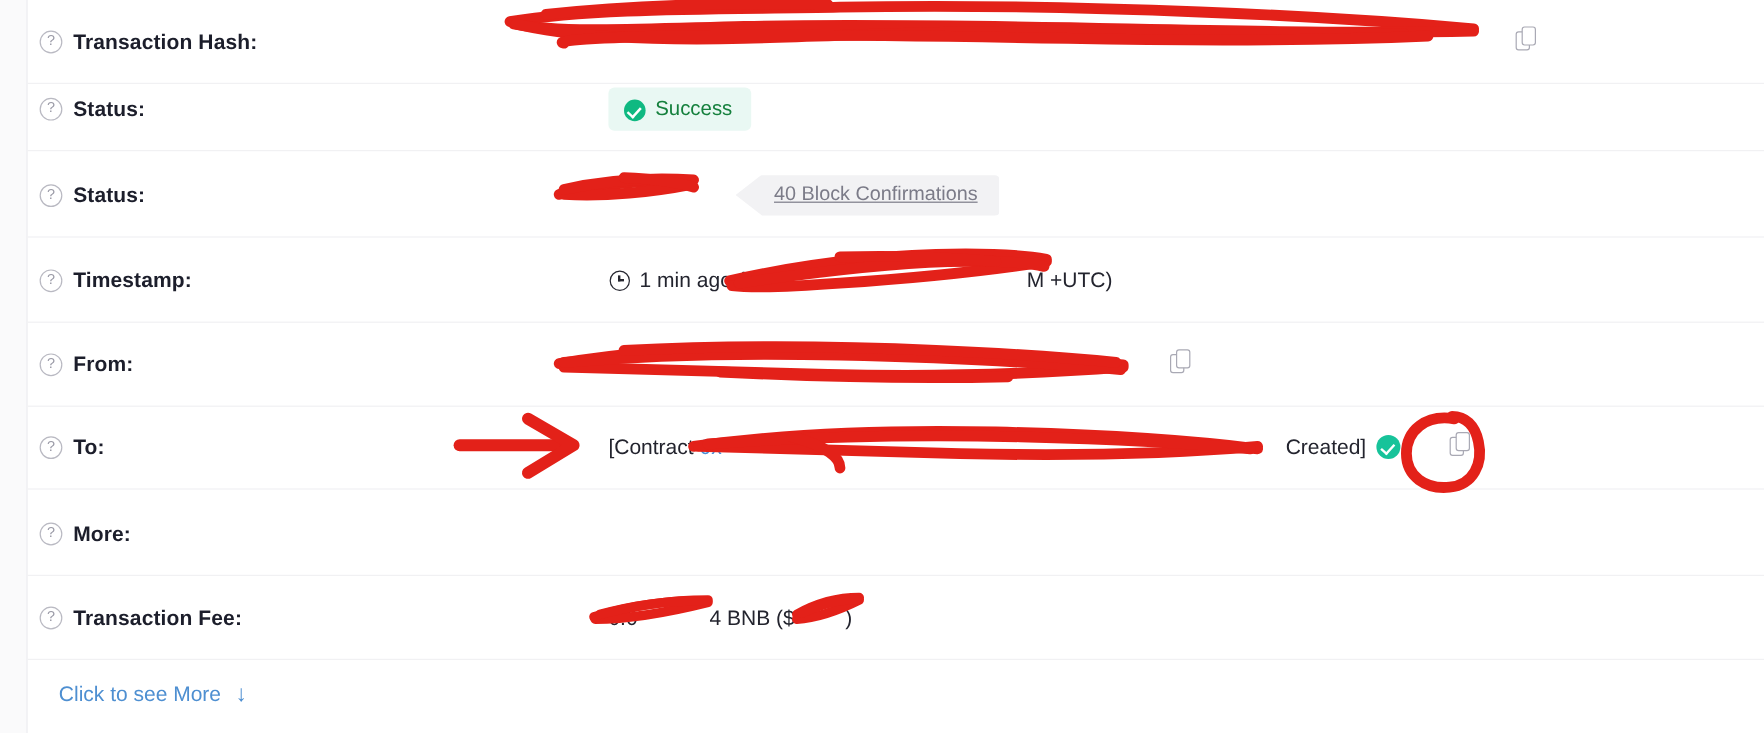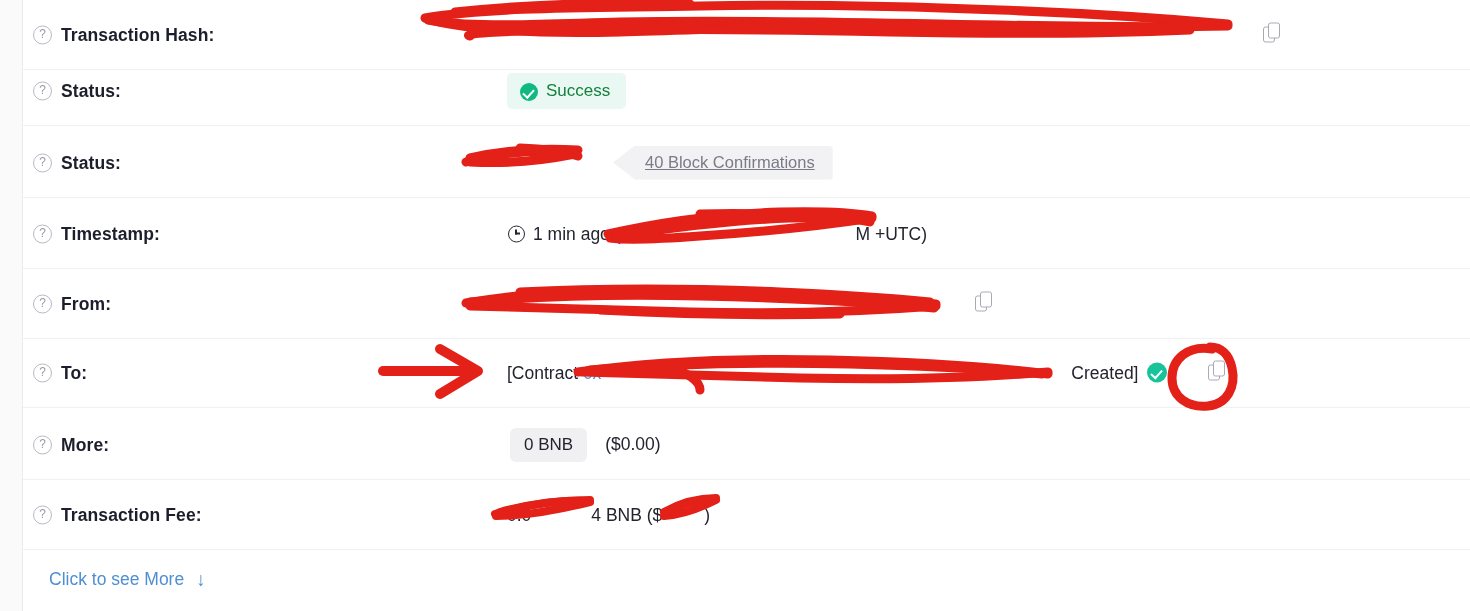--- a/index.html
+++ b/index.html
@@ -318,24 +318,20 @@
       <div style="position:absolute;left:1185px;top:50%;transform:translateY(-50%);">
         <span class="copy-icon"></span>
       </div>
     </div>
 
     <div class="row" style="top:410px">
       <div class="label">
         <span class="qmark">?</span>
         <span class="label-text">More:</span>
       </div>
-      <div class="value" style="left:487px">
-        <span class="badge-amount">0 BNB</span>
-        <span style="margin-left:18px;">($0.00)</span>
-      </div>
     </div>
 
     <div class="row" style="top:480px">
       <div class="label">
         <span class="qmark">?</span>
         <span class="label-text">Transaction Fee:</span>
       </div>
       <div class="value">
         <span>0.0</span>
         <span style="display:inline-block;width:60px;"></span>

